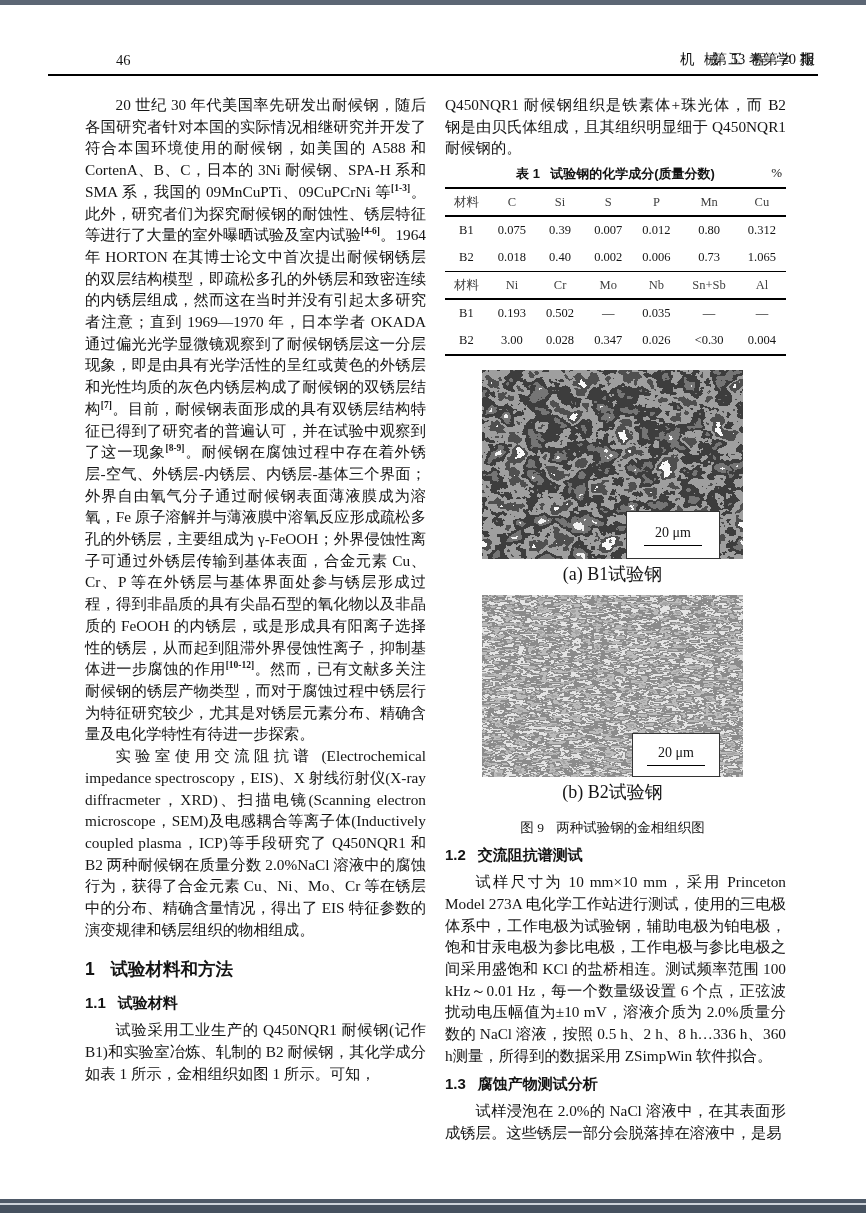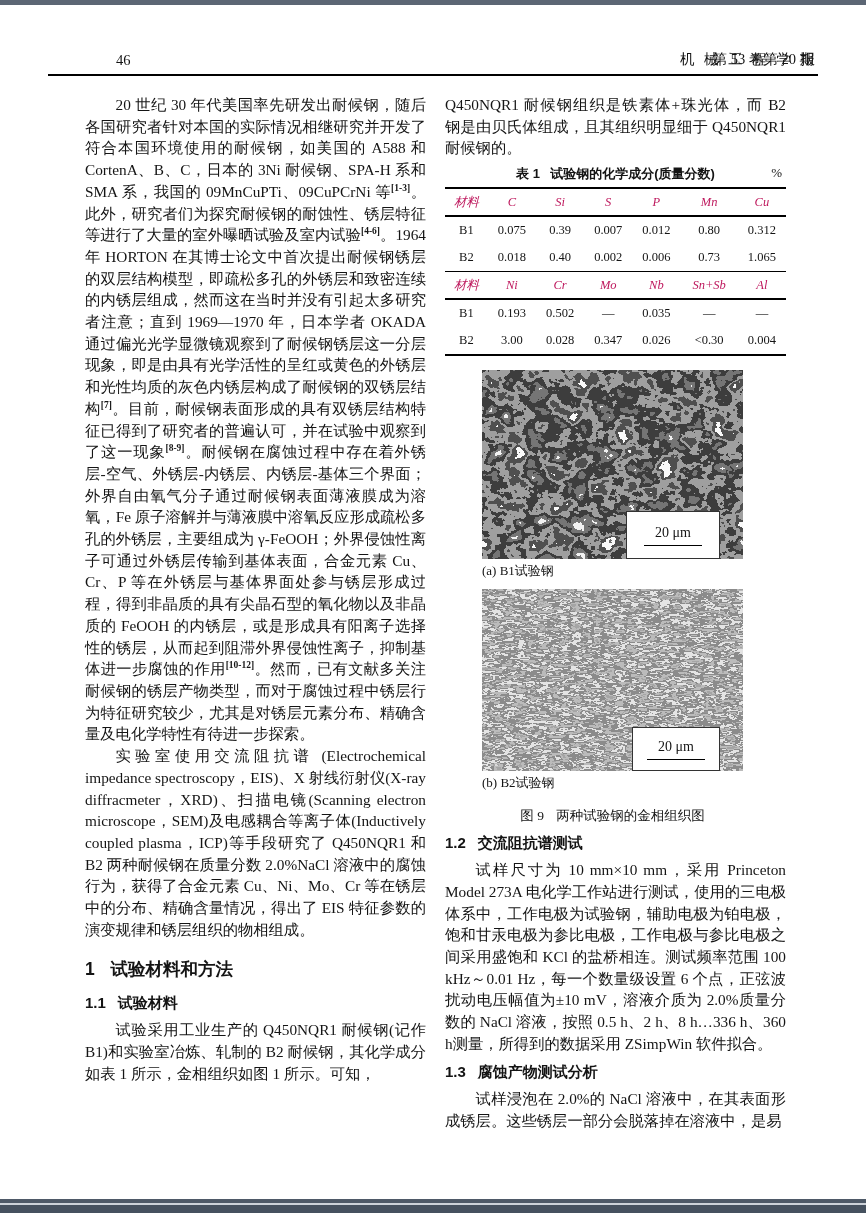--- a/index.html
+++ b/index.html
@@ -39,36 +39,36 @@
 
   
   .tbl-block { margin-top:6px; }
   .tbl-title { position:relative; text-align:center; font-size:13px; font-weight:bold;
                font-family:"Liberation Sans","DejaVu Sans",sans-serif; margin-bottom:4px; }
   .tbl-title .unit { position:absolute; right:4px; top:0; font-weight:normal;
                      font-family:"Liberation Serif",serif; }
   .tbl-title .lbl { margin-right:0.8em;text-align:right; }
   table.chem { width:100%; border-collapse:collapse; font-size:12.5px; }
   table.chem td { text-align:center; padding:0; height:27px; }
-  tr.hrow td { height:26px; color:#be185d;font-style:italic; }
+  tr.hrow td { height:26px; color:#404040; }
   tr.hrow-1 td { border-top:2.5px solid #000; border-bottom:2px solid #000; }
   tr.hrow-2 td { border-top:1.2px solid #000; border-bottom:2px solid #000; }
   tr.last td { border-bottom:2.5px solid #000; }
 
   
   .figure { margin-top:14px; padding-left:37px; width:261px; }
   .micro { position:relative; width:238px; font-size:0; background:#d946ef; }
   .micro svg { display:block; }
   .scalebox { position:absolute; right:0; bottom:0; background:#fff; border:1px solid #333;
               display:flex; flex-direction:column; align-items:center; justify-content:center; }
   .scalebox.a { width:92px; height:46px; }
   .scalebox.b { width:86px; height:42px; }
   .scalebox .txt { font-size:14px; line-height:16px; }
   .scaleline { width:58px; border-top:1.6px solid #000; margin-top:4px; }
-  .subcap { font-size:13px; margin:3px 0 9px 0; }
+  .subcap { text-align:center; font-size:18px; margin:3px 0 9px 0; }
   .figcap { text-align:center; font-size:13.5px; margin-top:15px; }
   .figcap .lbl { margin-right:0.9em; }
 </style>
 </head>
 <body>
 
 <div class="page">
   <div class="bar-top"></div>
 
   <div class="hdr">

